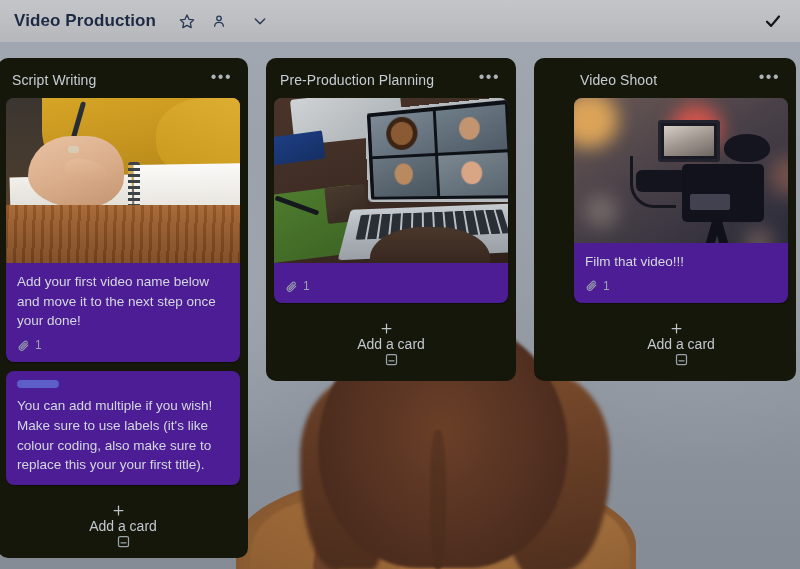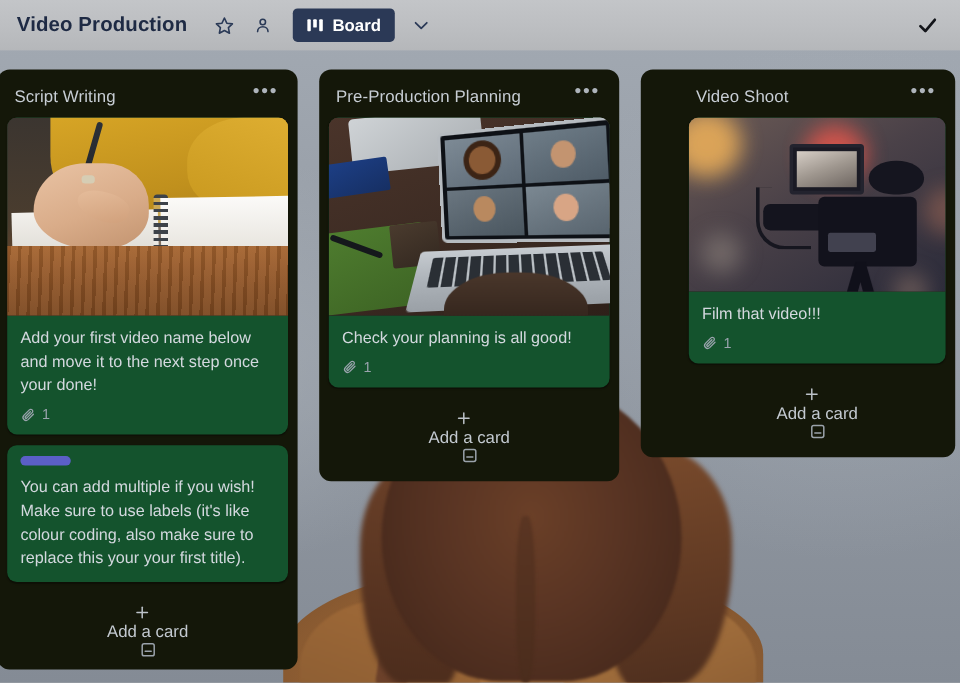--- a/index.html
+++ b/index.html
@@ -214,21 +214,21 @@
     padding: 0 2px 6px 2px;
   }
 
   .cards {
     display: flex;
     flex-direction: column;
     gap: 9px;
   }
 
   .card {
-    background: #14532d;
+    background: #4c1d95;
     border-radius: 8px;
     overflow: hidden;
     cursor: pointer;
     box-shadow: 0 1px 1px rgba(0,0,0,0.35);
   }
   .card-cover {
     width: 100%;
     height: 165px;
     position: relative;
     overflow: hidden;
@@ -479,30 +479,20 @@
       </svg>
     </div>
 
     <div class="hdr-icon">
       <svg width="16" height="16" viewBox="0 0 24 24" fill="none" stroke="currentColor" stroke-width="2" stroke-linecap="round">
         <circle cx="12" cy="8" r="3.4"></circle>
         <path d="M5.5 20c0-3.6 2.9-6 6.5-6s6.5 2.4 6.5 6"></path>
       </svg>
     </div>
 
-    <div class="board-btn">
-      <span style="display:flex;align-items:center;">
-        <svg width="14" height="12" viewBox="0 0 14 12" fill="#ffffff">
-          <rect x="0" y="1" width="3" height="10" rx="0.8"></rect>
-          <rect x="5" y="1" width="3" height="7" rx="0.8"></rect>
-          <rect x="10" y="1" width="3" height="10" rx="0.8"></rect>
-        </svg>
-      </span>
-      <span class="board-btn-label">Board</span>
-    </div>
 
     <div class="chevron">
       <svg width="16" height="16" viewBox="0 0 24 24" fill="none" stroke="currentColor" stroke-width="2.2" stroke-linecap="round" stroke-linejoin="round">
         <polyline points="5,9 12,16 19,9"></polyline>
       </svg>
     </div>
 
     <div class="hdr-spacer"></div>
 
     <div class="hdr-check">
@@ -606,21 +596,20 @@
                     <div class="face f4"></div>
                   </div>
               </div>
               <div class="laptop-base">
                   <div class="keys"></div>
                 </div>
               <div class="hands"></div>
             </div>
           </div>
           <div class="card-body">
-            <div class="card-text">Check your planning is all good!</div>
             <div class="card-badges">
               <span style="display:flex;align-items:center;">
                 <svg width="13" height="13" viewBox="0 0 24 24" fill="none" stroke="currentColor" stroke-width="2" stroke-linecap="round">
                   <path d="M20 11.5l-8.2 8.2a4.6 4.6 0 01-6.5-6.5l8.5-8.5a3 3 0 014.3 4.3l-8.4 8.4a1.5 1.5 0 01-2.1-2.1l7.7-7.7"></path>
                 </svg>
               </span>
               <span>1</span>
             </div>
           </div>
         </div>

